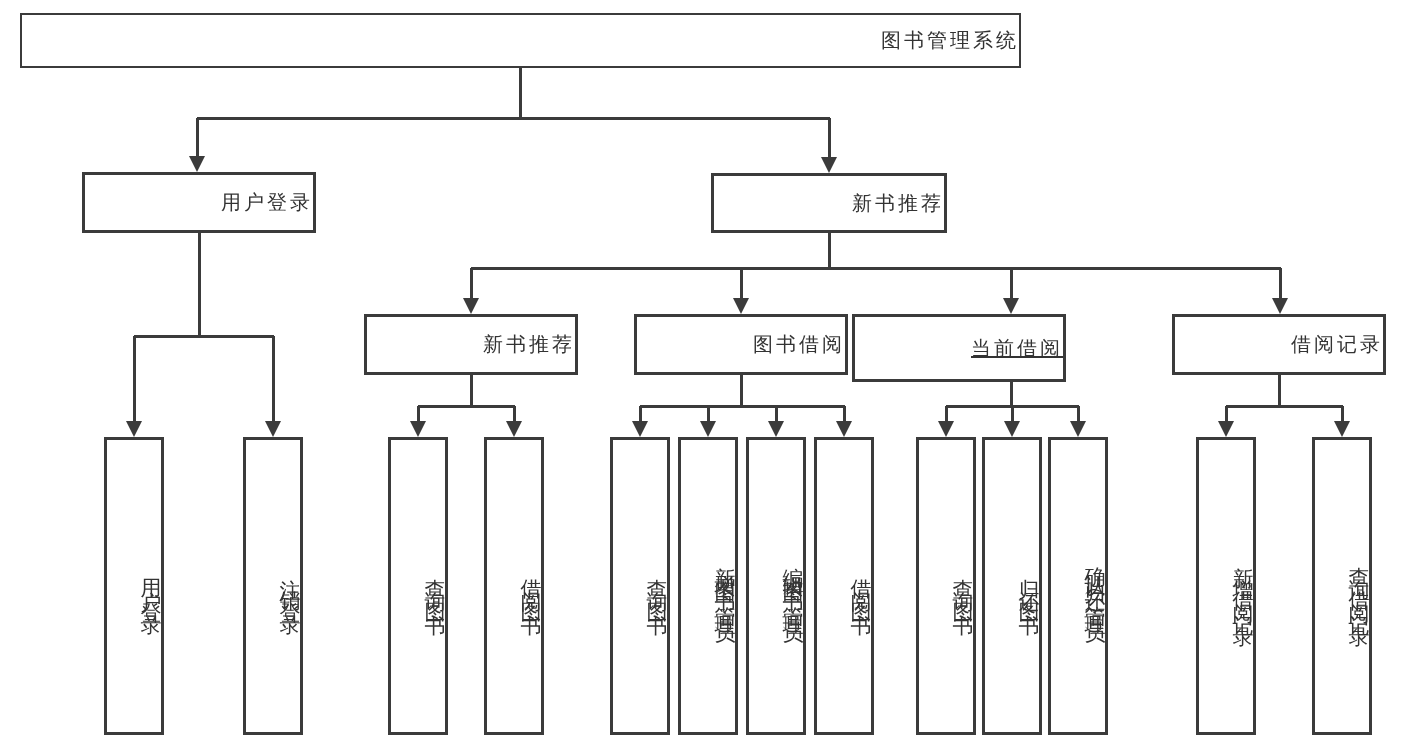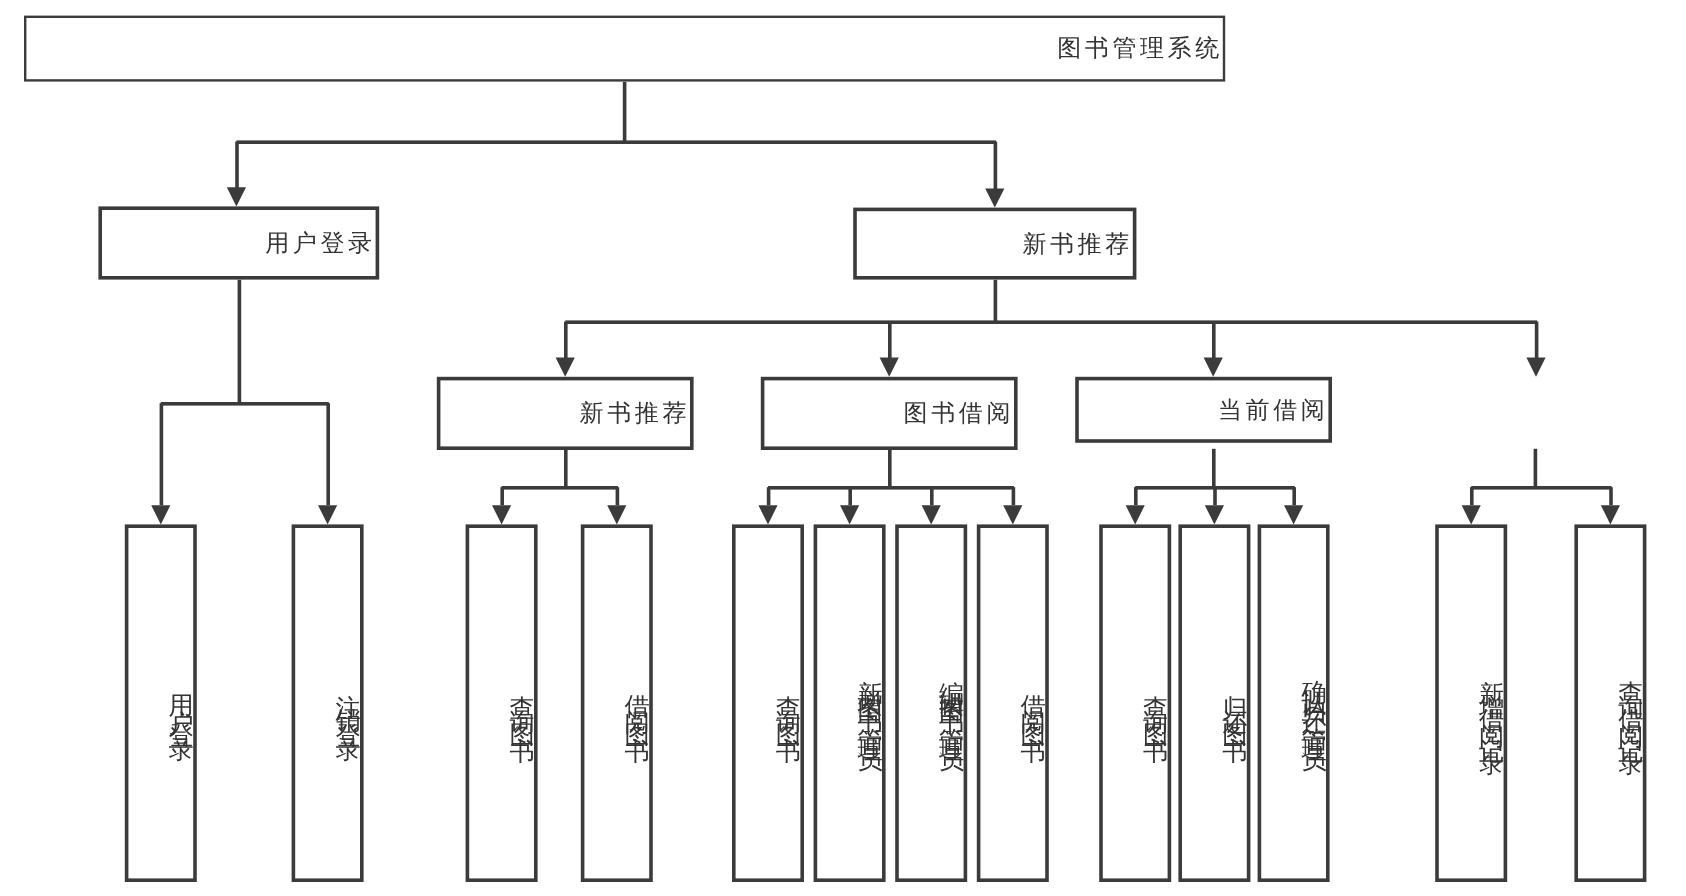--- a/index.html
+++ b/index.html
@@ -37,21 +37,21 @@
     color: var(--text);
     white-space: nowrap;
   }
   .box-root { left: 20px; top: 13px; width: 1001px; height: 55px; border-width: 2px; }
 
   .box-l2a { left: 82px;  top: 172px; width: 234px; height: 61px; }
   .box-l2b { left: 711px; top: 173px; width: 236px; height: 60px; }
 
   .box-l3a { left: 364px;  top: 314px; width: 214px; height: 61px; }
   .box-l3b { left: 634px;  top: 314px; width: 214px; height: 61px; }
-  .box-l3c { left: 896px;  top: 314px; width: 214px; height: 55px; }
+  .box-l3c { left: 852px;  top: 314px; width: 214px; height: 68px; text-decoration: underline; }
   .box-l3d { left: 1172px; top: 314px; width: 214px; height: 61px; }
 
   .leaf { top: 437px; width: 60px; height: 298px; }
   .leaf-g1l1 { left: 104px; }
   .leaf-g1l2 { left: 243px; }
   .leaf-g2l1 { left: 388px; }
   .leaf-g2l2 { left: 484px; }
   .leaf-g3l1 { left: 610px; }
   .leaf-g3l2 { left: 678px; }
   .leaf-g3l3 { left: 746px; }
@@ -118,20 +118,23 @@
   </div>
 
   <div class="node box-l3a">
     <span class="h-label">新书推荐</span>
   </div>
   <div class="node box-l3b">
     <span class="h-label">图书借阅</span>
   </div>
   <div class="node box-l3c">
     <span class="h-label">当前借阅</span>
+  </div>
+  <div class="node box-l3d">
+    <span class="h-label">借阅记录</span>
   </div>
 
   <div class="node leaf leaf-g1l1">
     <span class="v-text">用户登录</span>
   </div>
   <div class="node leaf leaf-g1l2">
     <span class="v-text">注销登录</span>
   </div>
 
   <div class="node leaf leaf-g2l1">

